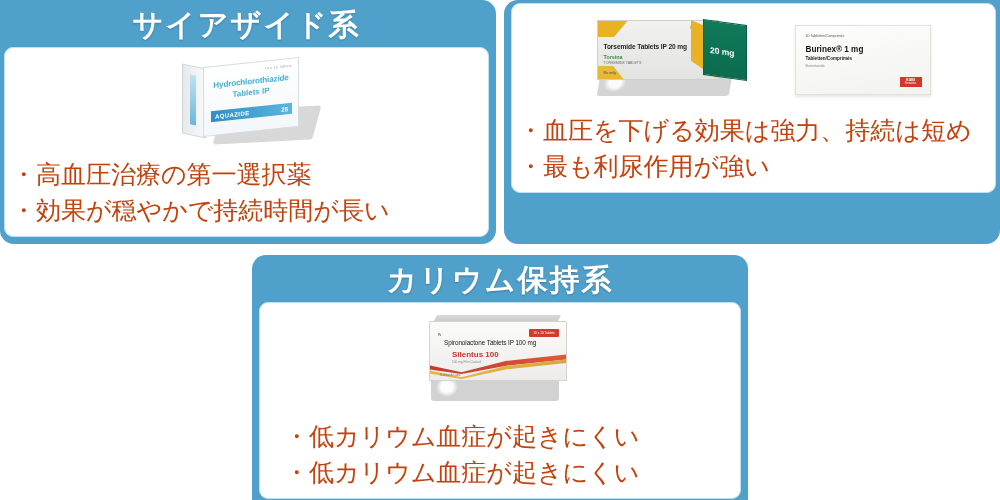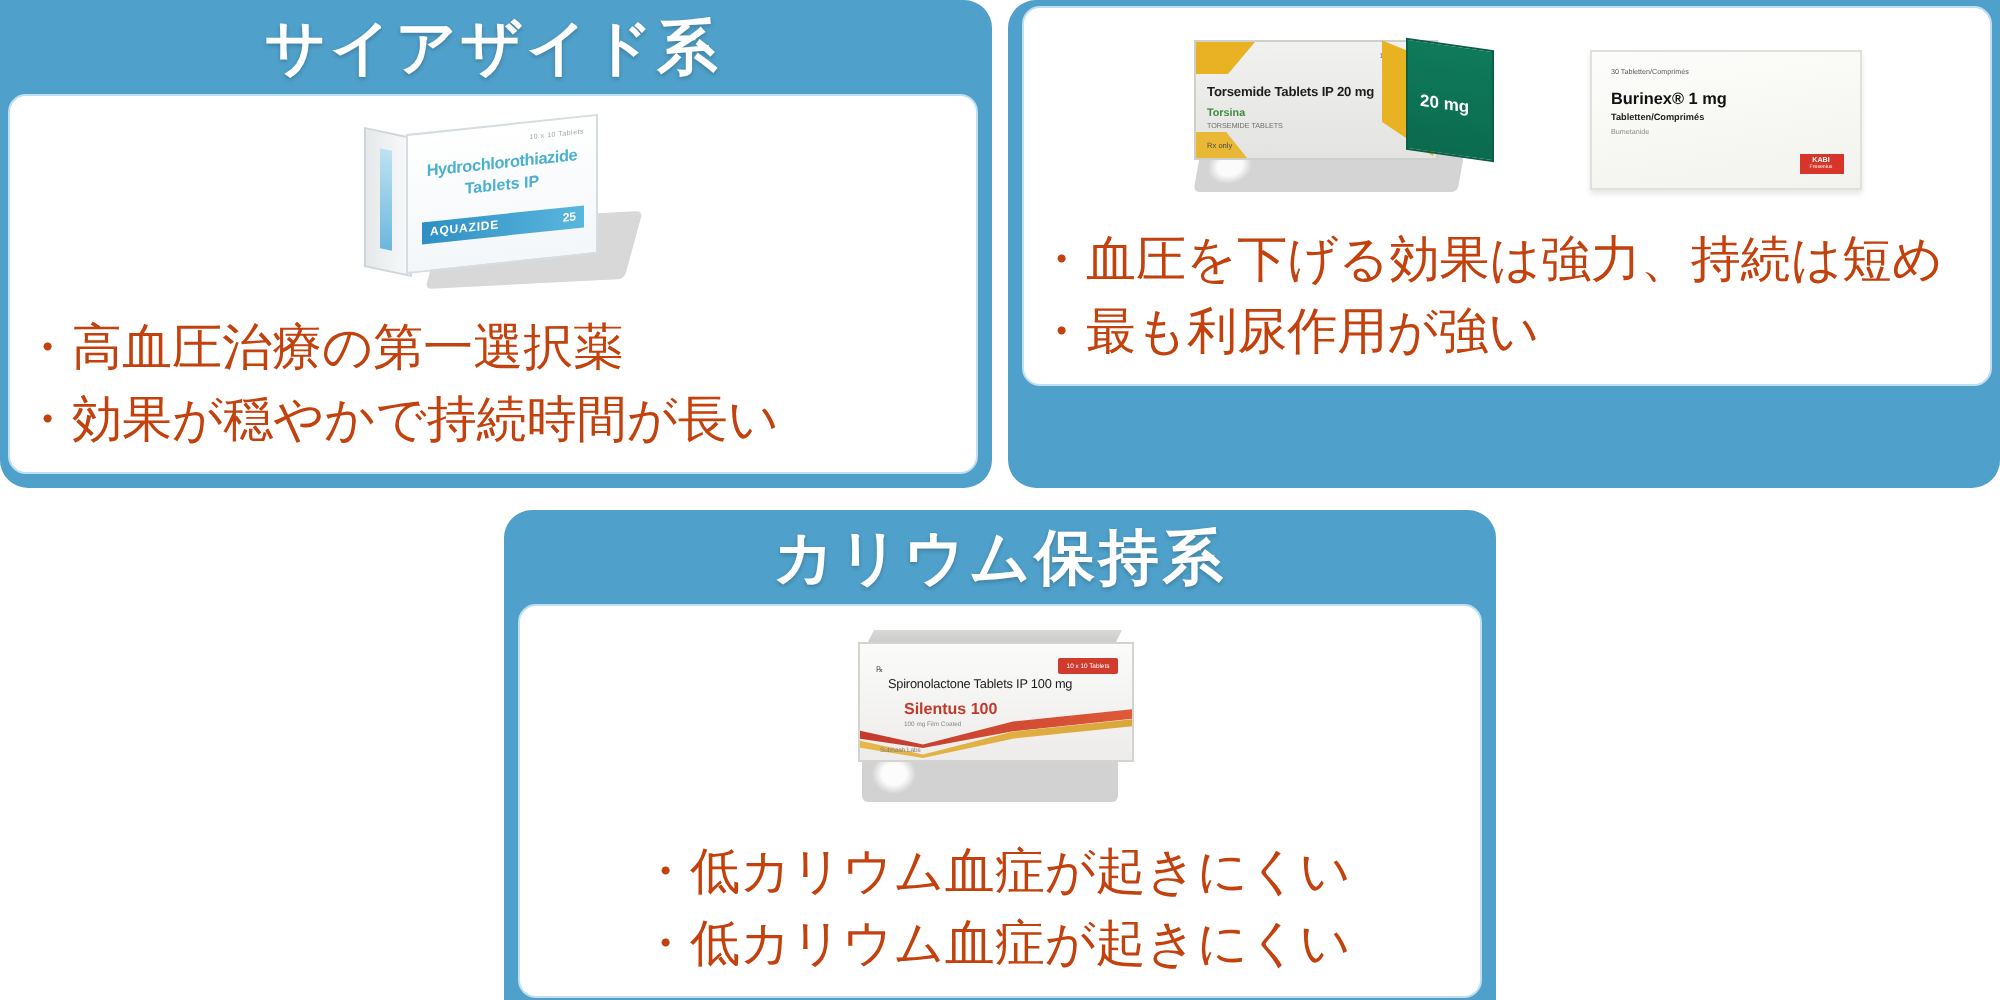--- a/index.html
+++ b/index.html
@@ -64,21 +64,21 @@
   .bullets {
     position: absolute;
     left: 0; right: 0;
     bottom: 8px;
     padding: 0 6px;
     color: #c2410c;
     font-size: 25px;
     line-height: 1.42;
     font-weight: 400;
   }
-  .bullets.indent { padding-left: 60px; }
+  .bullets.indent { padding-left: 24px; }
   .bullet-line { white-space: nowrap; }
 
   
   .photos {
     position: absolute;
     left: 0; right: 0;
     top: 6px;
     height: 100px;
     display: flex;
     align-items: center;

